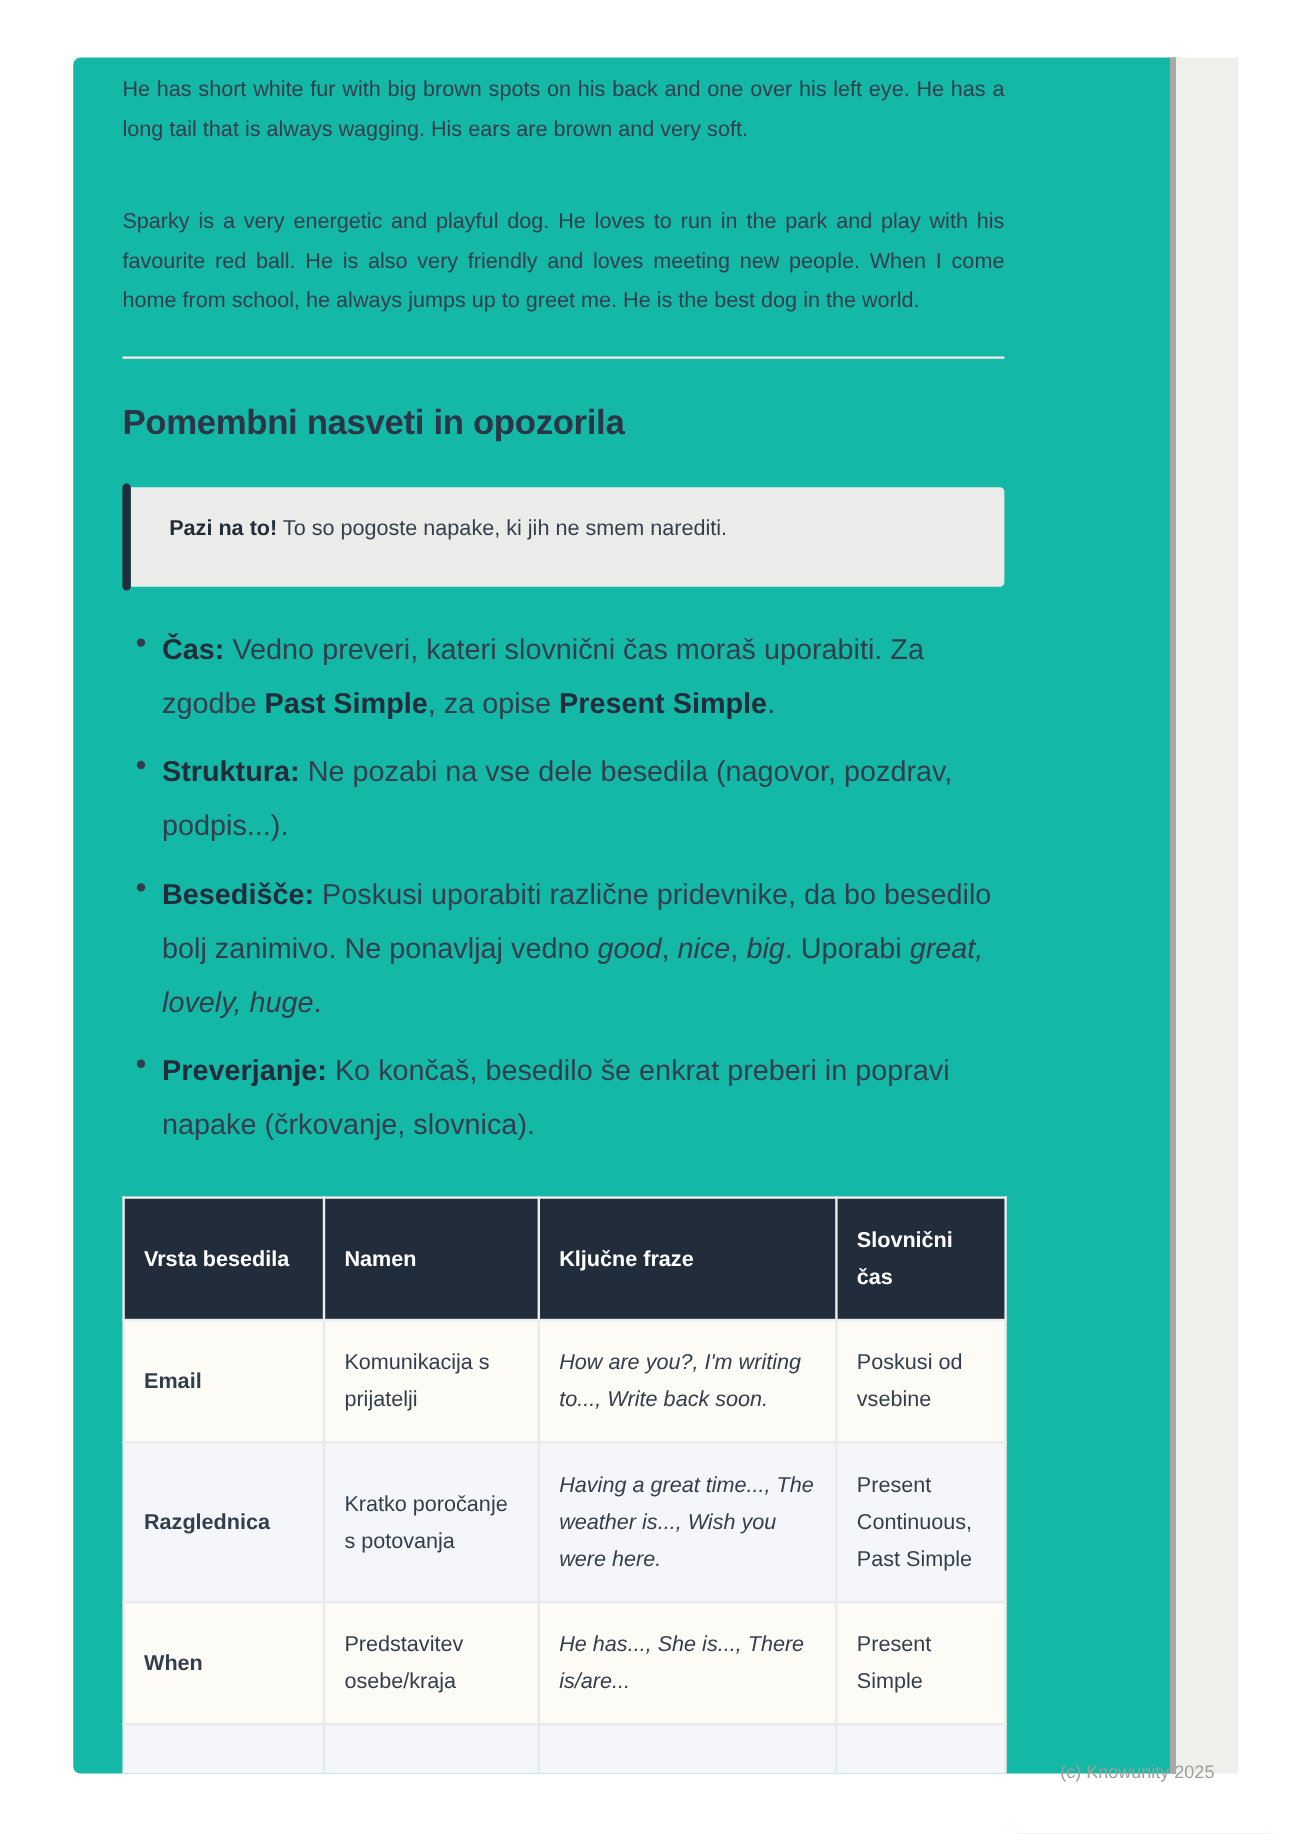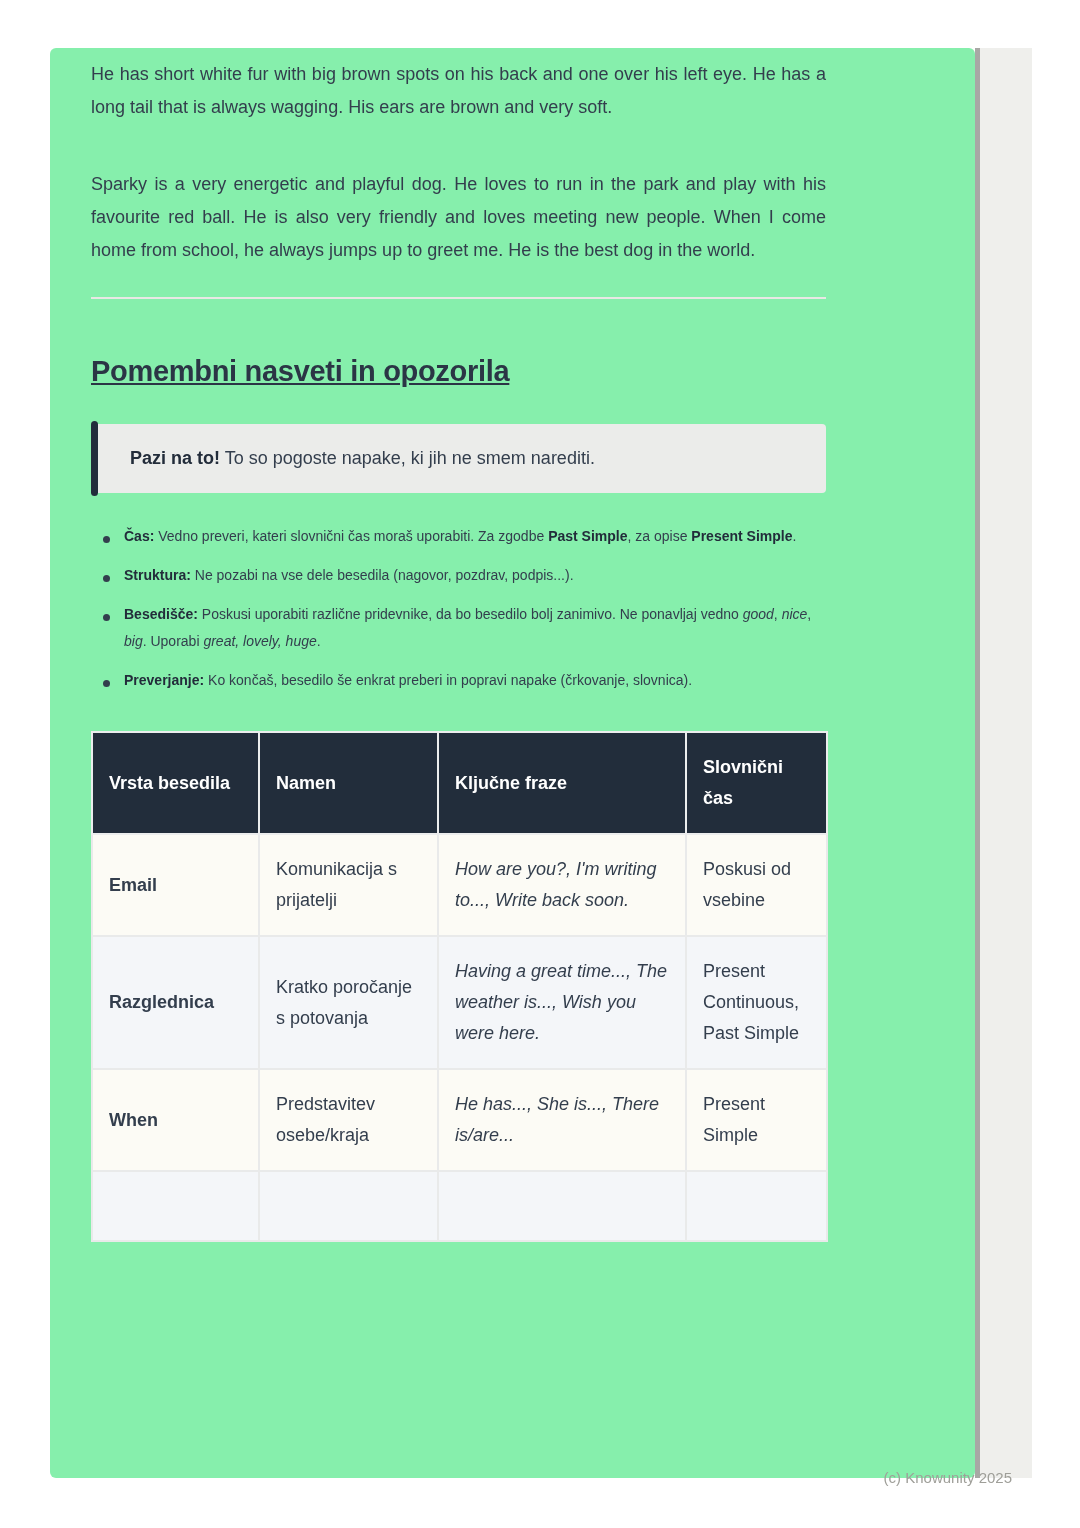--- a/index.html
+++ b/index.html
@@ -2,56 +2,56 @@
 <html><head>
 <meta charset="utf-8">
 <style>
   * { margin:0; padding:0; box-sizing:border-box; }
   html,body { width:1080px; height:1528px; background:#ffffff;
     font-family:"Liberation Sans", sans-serif; }
   .viewport { position:relative; width:1080px; height:1528px; overflow:hidden; background:#ffffff; }
 
   
   .doc-card {
-    position:absolute; left:50px; top:48px; width:925px; height:1430px;
-    background:#86efac; border-radius:6px; overflow:hidden;
+    position:absolute; left:61px; top:48px; width:925px; height:1430px;
+    background:#14b8a6; border-radius:6px; overflow:hidden;
   }
   .doc-content { margin-left:41px; width:735px; padding-top:10px; }
 
   p.body-par {
     font-size:18px; line-height:33px; color:#333e4d;
     text-align:justify; margin-top:44px;
   }
   p.body-par:first-child { margin-top:0; }
 
   hr.section-divider {
     border:none; border-top:2px solid #e8e8e4; margin-top:30px;
   }
 
   h2.section-title {
-    margin-top:53px; font-size:29px; line-height:38px;
-    font-weight:700; color:#2b3545; letter-spacing:-0.3px;text-decoration:underline;
+    margin-top:35px; font-size:29px; line-height:38px;
+    font-weight:700; color:#2b3545; letter-spacing:-0.3px;
   }
 
   
   .callout { position:relative; margin-top:34px; }
   .callout-bar {
     position:absolute; left:0; top:-3px; bottom:-3px; width:7px;
     background:#222d3c; border-radius:4px;
   }
   .callout-box {
     margin-left:7px; background:#ebecea; border-radius:0 4px 4px 0;
-    padding:22px 24px 22px 32px; font-size:18px; line-height:25px; color:#333e4d;
+    padding:22px 24px 36px 32px; font-size:18px; line-height:25px; color:#333e4d;
   }
 
   
   ul.tips-list { list-style:none; margin-top:30px; }
   ul.tips-list li {
     position:relative; padding-left:33px; margin-bottom:12px;
-    font-size:14px; line-height:27px; color:#333e4d;
+    font-size:24px; line-height:45px; color:#333e4d;
   }
   ul.tips-list li::before {
     content:''; position:absolute; left:12px; top:13px;
     width:7px; height:7px; border-radius:50%; background:#333e4d;
   }
 
   .run-b { font-weight:700; color:#222c3a; }
   .run-i { font-style:italic; }
 
   

